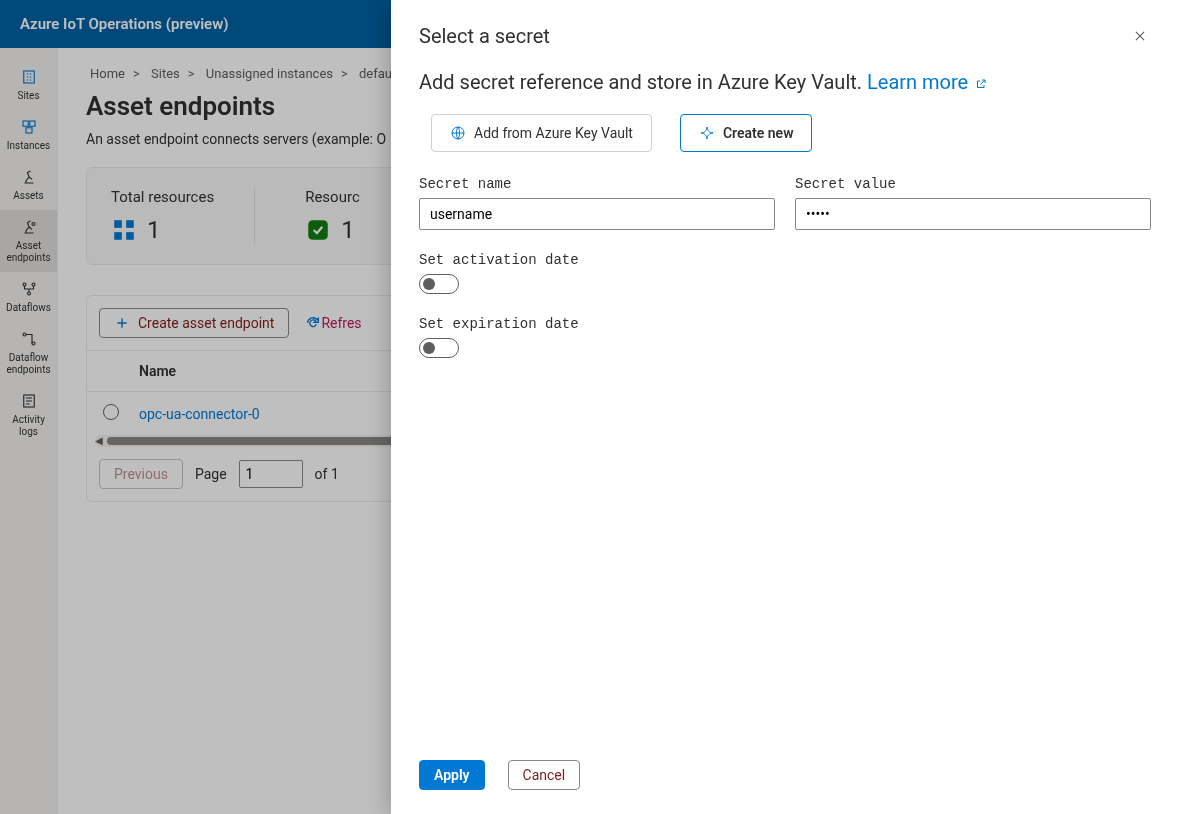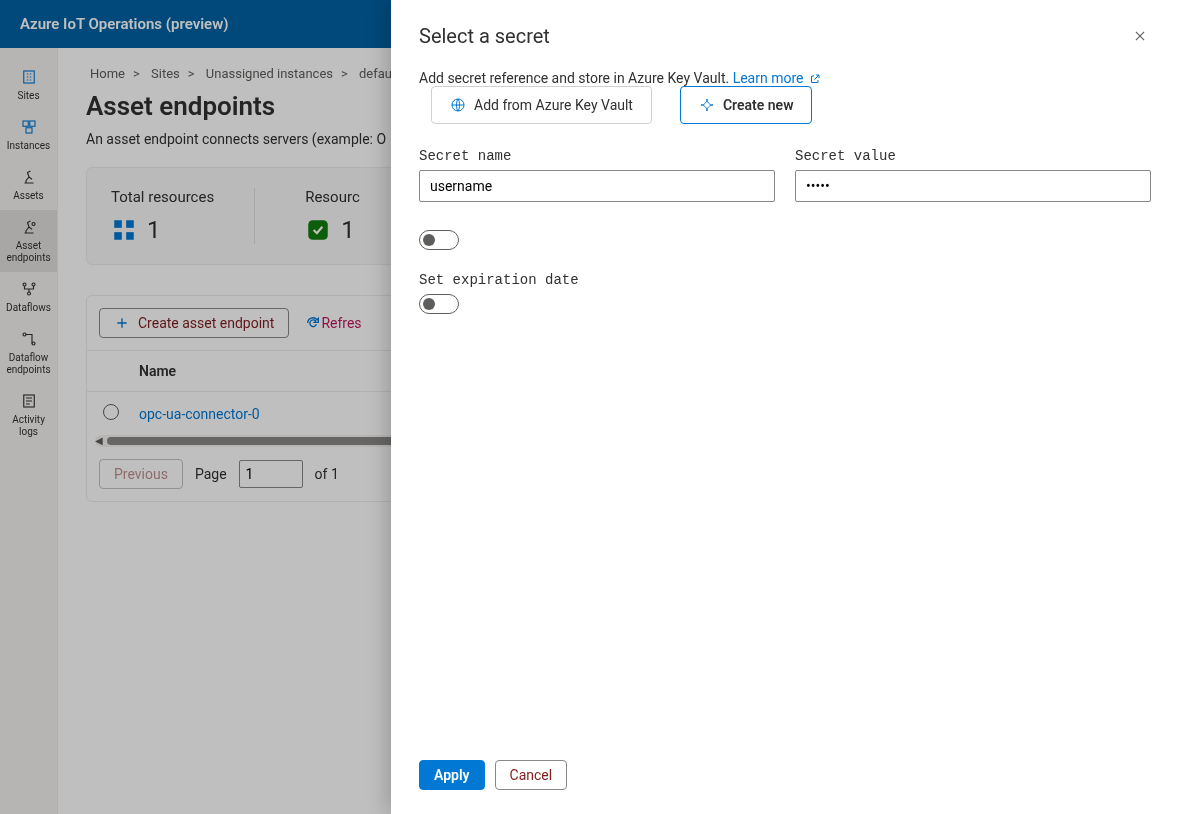--- a/index.html
+++ b/index.html
@@ -48,37 +48,37 @@
 .pager { display:flex; align-items:center; gap:12px; padding:12px; font-size:14px; }
 .pager .btn[disabled] { opacity:0.5; cursor:default; }
 .page-input { width:64px; height:28px; border:1px solid #8a8886; border-radius:2px; padding:0 6px; font-size:14px; }
 
 
 .scrim { position:absolute; inset:0; background:rgba(0,0,0,0.25); }
 .panel { position:absolute; top:0; right:0; bottom:0; width:788px; background:#fff; box-shadow:-4px 0 20px rgba(0,0,0,0.2); padding:24px 28px; display:flex; flex-direction:column; }
 .panel-head { display:flex; justify-content:space-between; align-items:flex-start; }
 .panel-title { font-size:20px; font-weight:400; margin-bottom:22px; }
 .close-x { font-size:16px; cursor:pointer; color:#605e5c; padding:4px; }
-.panel-sub { font-size:14px; }
+.panel-sub { font-size:20px; margin-bottom:20px; }
 
 .tab-group { display:flex; gap:28px; margin-bottom:24px; margin-left:12px; }
 .tab-btn { display:inline-flex; align-items:center; gap:8px; padding:10px 18px; border:1px solid #d2d0ce; border-radius:4px; background:#fff; font-size:14px; cursor:pointer; }
 .tab-btn.selected { border-color:#0078d4; font-weight:600; }
 .tab-btn svg { width:16px; height:16px; }
 
 .field-row { display:flex; gap:20px; margin-bottom:22px; }
 .field { flex:1; }
 .field-label { font-size:14px; margin-bottom:6px; display:block;font-family:Liberation Mono, monospace; }
 .text-input { width:100%; height:32px; border:1px solid #8a8886; border-radius:2px; padding:0 10px; font-size:14px; }
 
 .toggle-group { margin-bottom:22px; }
 .toggle { width:40px; height:20px; border-radius:10px; border:1px solid #605e5c; background:#fff; position:relative; cursor:pointer; margin-top:6px; }
 .toggle .knob { width:12px; height:12px; border-radius:50%; background:#605e5c; position:absolute; top:3px; left:3px; }
 
-.panel-footer { margin-top:auto; display:flex; gap:10px; padding-top:16px; }
+.panel-footer { margin-top:auto; display:flex; gap:23px; padding-top:16px; }
 </style>
 </head>
 <body>
 
 <div class="topbar">
   <span>Azure IoT Operations (preview)</span>
 </div>
 
 <div class="sidenav">
   <div class="sidenav-item">
@@ -250,20 +250,21 @@
       <label class="field-label">Secret name</label>
       <input class="text-input" type="text" value="username" style="">
     </div>
     <div class="field">
       <label class="field-label">Secret value</label>
       <input class="text-input" type="text" value="•••••" style="">
     </div>
   </div>
 
   <div class="toggle-group">
+    <div class="field-label">Set activation date</div>
     <div class="toggle">
         <div class="knob"></div>
       </div>
   </div>
 
   <div class="toggle-group">
     <div class="field-label">Set expiration date</div>
     <div class="toggle">
         <div class="knob"></div>
       </div>

